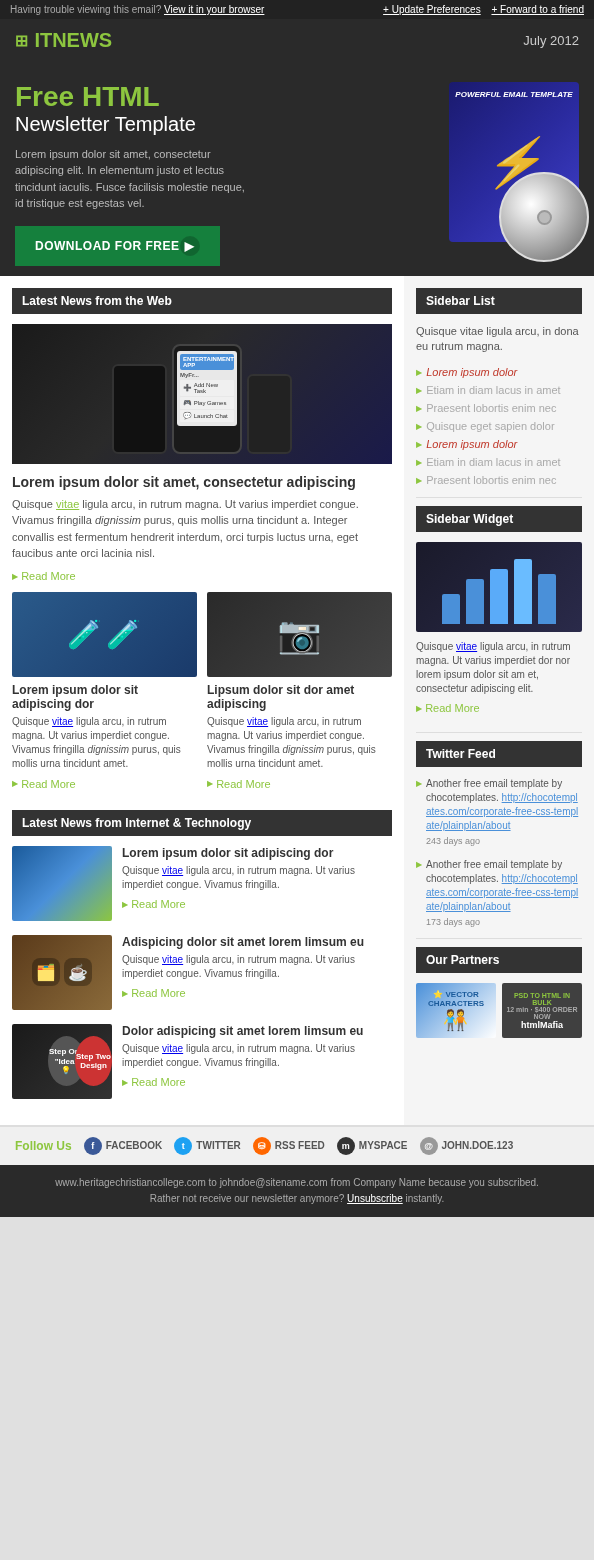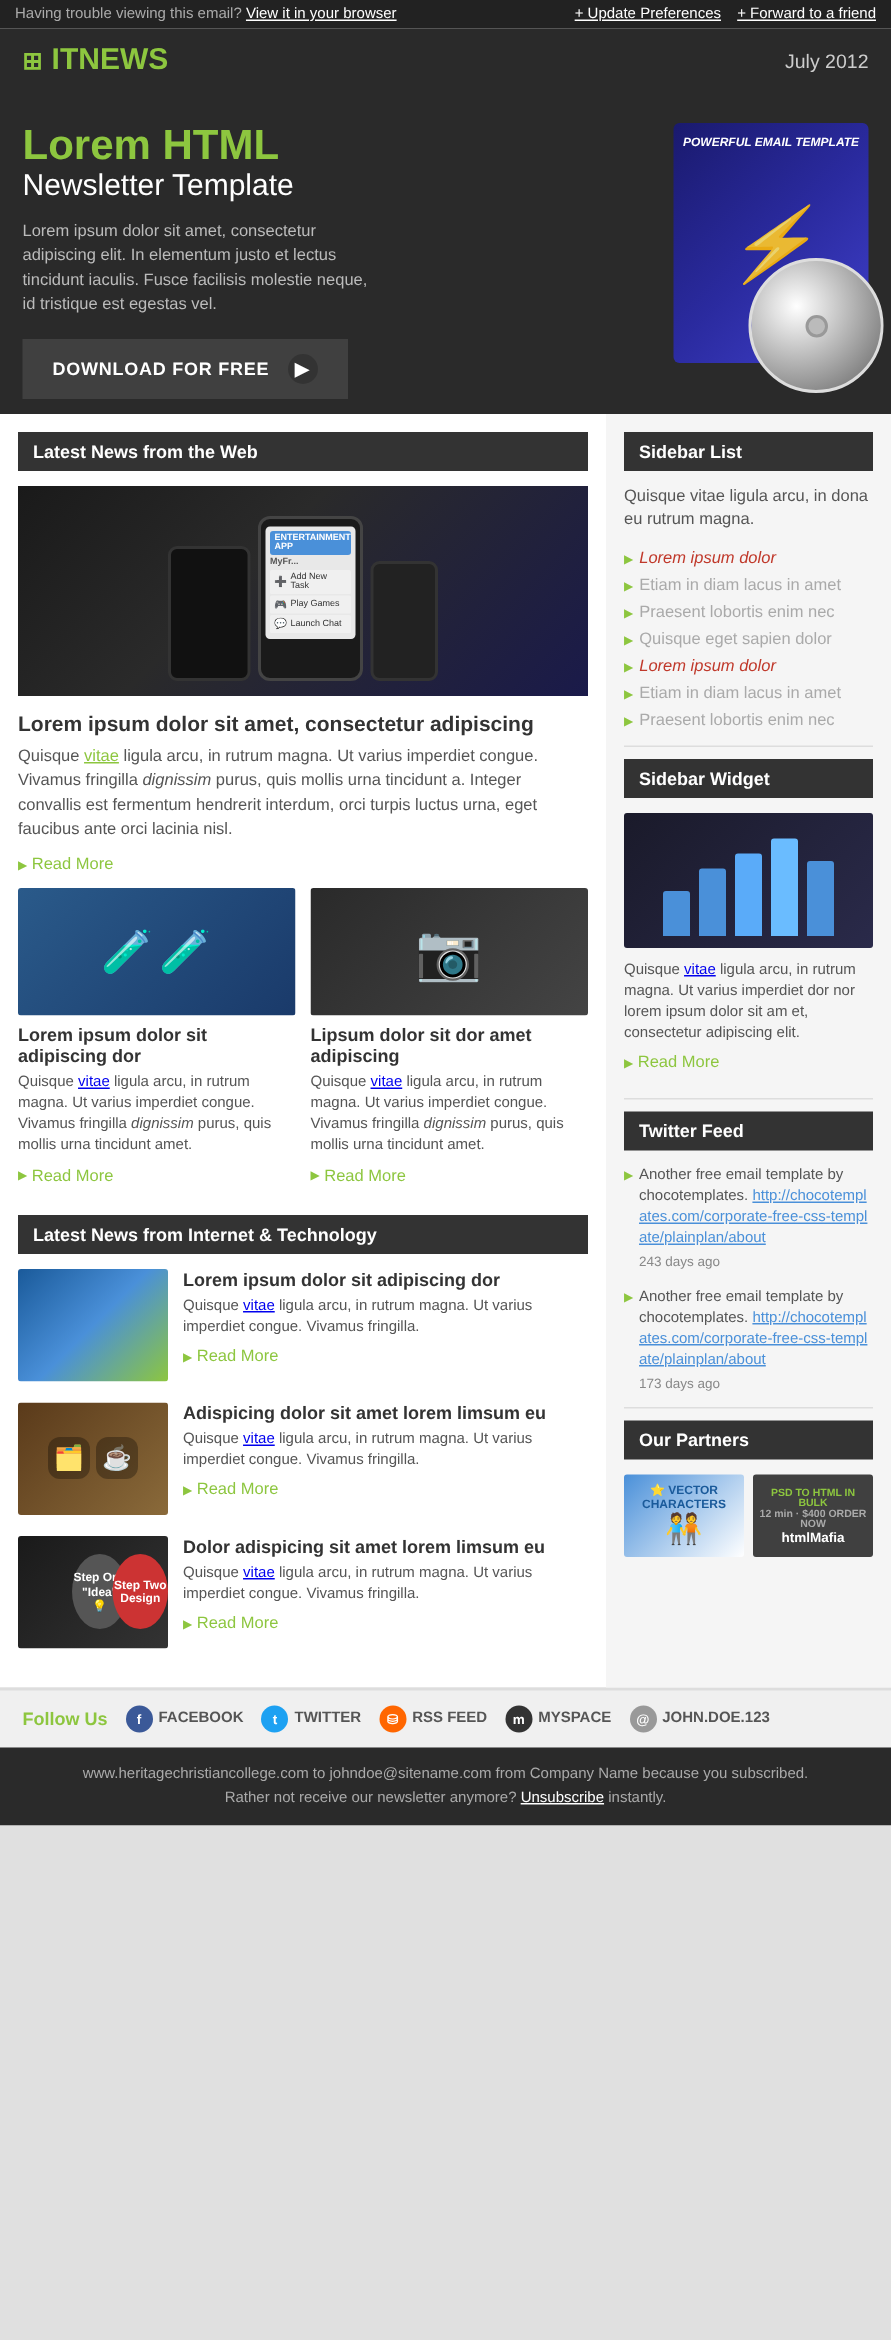--- a/index.html
+++ b/index.html
@@ -14,21 +14,21 @@
     .logo { color: #8dc63f; font-size: 20px; font-weight: bold; display: flex; align-items: center; gap: 6px; }
     .logo-icon { color: #8dc63f; font-size: 16px; }
     .header-date { color: #ccc; font-size: 13px; }
 
     
     .hero { background: #2a2a2a; padding: 20px 15px 10px 15px; display: flex; justify-content: space-between; align-items: flex-start; }
     .hero-text { flex: 1; }
     .hero-title-big { color: #8dc63f; font-size: 28px; font-weight: bold; line-height: 1.1; }
     .hero-title-small { color: #fff; font-size: 20px; font-weight: normal; margin-bottom: 10px; }
     .hero-desc { color: #bbb; font-size: 11px; line-height: 1.5; margin-bottom: 14px; max-width: 230px; }
-    .download-btn { background: #404040; color: #fff; border: none; padding: 10px 20px; font-size: 12px; font-weight: bold; cursor: pointer; display: inline-flex; align-items: center; gap: 12px; letter-spacing: 0.5px; }
+    .download-btn { background: #15803d; color: #fff; border: none; padding: 10px 20px; font-size: 12px; font-weight: bold; cursor: pointer; display: inline-flex; align-items: center; gap: 0; letter-spacing: 0.5px; }
     .btn-arrow { background: rgba(0,0,0,0.2); border-radius: 50%; width: 20px; height: 20px; display: inline-flex; align-items: center; justify-content: center; font-size: 12px; }
     .hero-image { width: 180px; text-align: right; position: relative; }
     .box-img { width: 130px; height: 160px; background: linear-gradient(135deg, #1a1a6e, #2a2a9e, #4040cc); border-radius: 4px; position: relative; display: flex; flex-direction: column; align-items: center; justify-content: center; margin-left: auto; font-style: italic; }
     .box-img-title { color: #fff; font-size: 8px; font-weight: bold; text-align: center; position: absolute; top: 8px; width: 100%; }
     .lightning { color: #fff; font-size: 48px; opacity: 0.9; }
     .cd-disc { width: 90px; height: 90px; border-radius: 50%; background: radial-gradient(circle at 35% 35%, #fff 0%, #e0e0e0 20%, #c0c0c0 40%, #a0a0a0 60%, #808080 80%); position: absolute; bottom: -20px; right: -10px; border: 2px solid #ddd; display: flex; align-items: center; justify-content: center; }
     .cd-center { width: 15px; height: 15px; border-radius: 50%; background: #bbb; border: 2px solid #999; }
 
     
     .main-content { background: #f5f5f5; padding: 0; }
@@ -141,21 +141,21 @@
 <div class="header">
   <div class="logo">
     <span class="logo-icon">⊞</span>
     <span>ITNEWS</span>
   </div>
   <div class="header-date">July 2012</div>
 </div>
 
 <div class="hero">
   <div class="hero-text">
-    <div class="hero-title-big">Lorem HTML</div>
+    <div class="hero-title-big">Free HTML</div>
     <div class="hero-title-small">Newsletter Template</div>
     <div class="hero-desc">Lorem ipsum dolor sit amet, consectetur adipiscing elit. In elementum justo et lectus tincidunt iaculis. Fusce facilisis molestie neque, id tristique est egestas vel.</div>
     <button class="download-btn">
       <span>DOWNLOAD FOR FREE</span>
       <span class="btn-arrow">▶</span>
     </button>
   </div>
   <div class="hero-image">
     <div class="box-img">
       <div class="box-img-title">POWERFUL EMAIL TEMPLATE</div>

